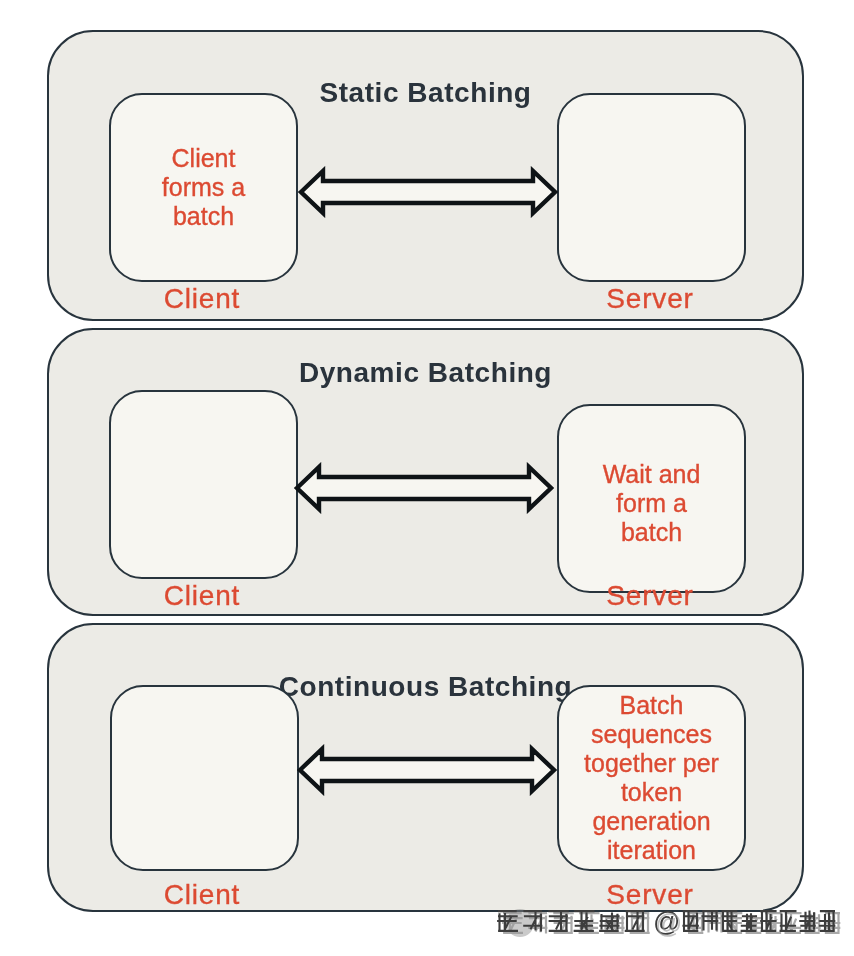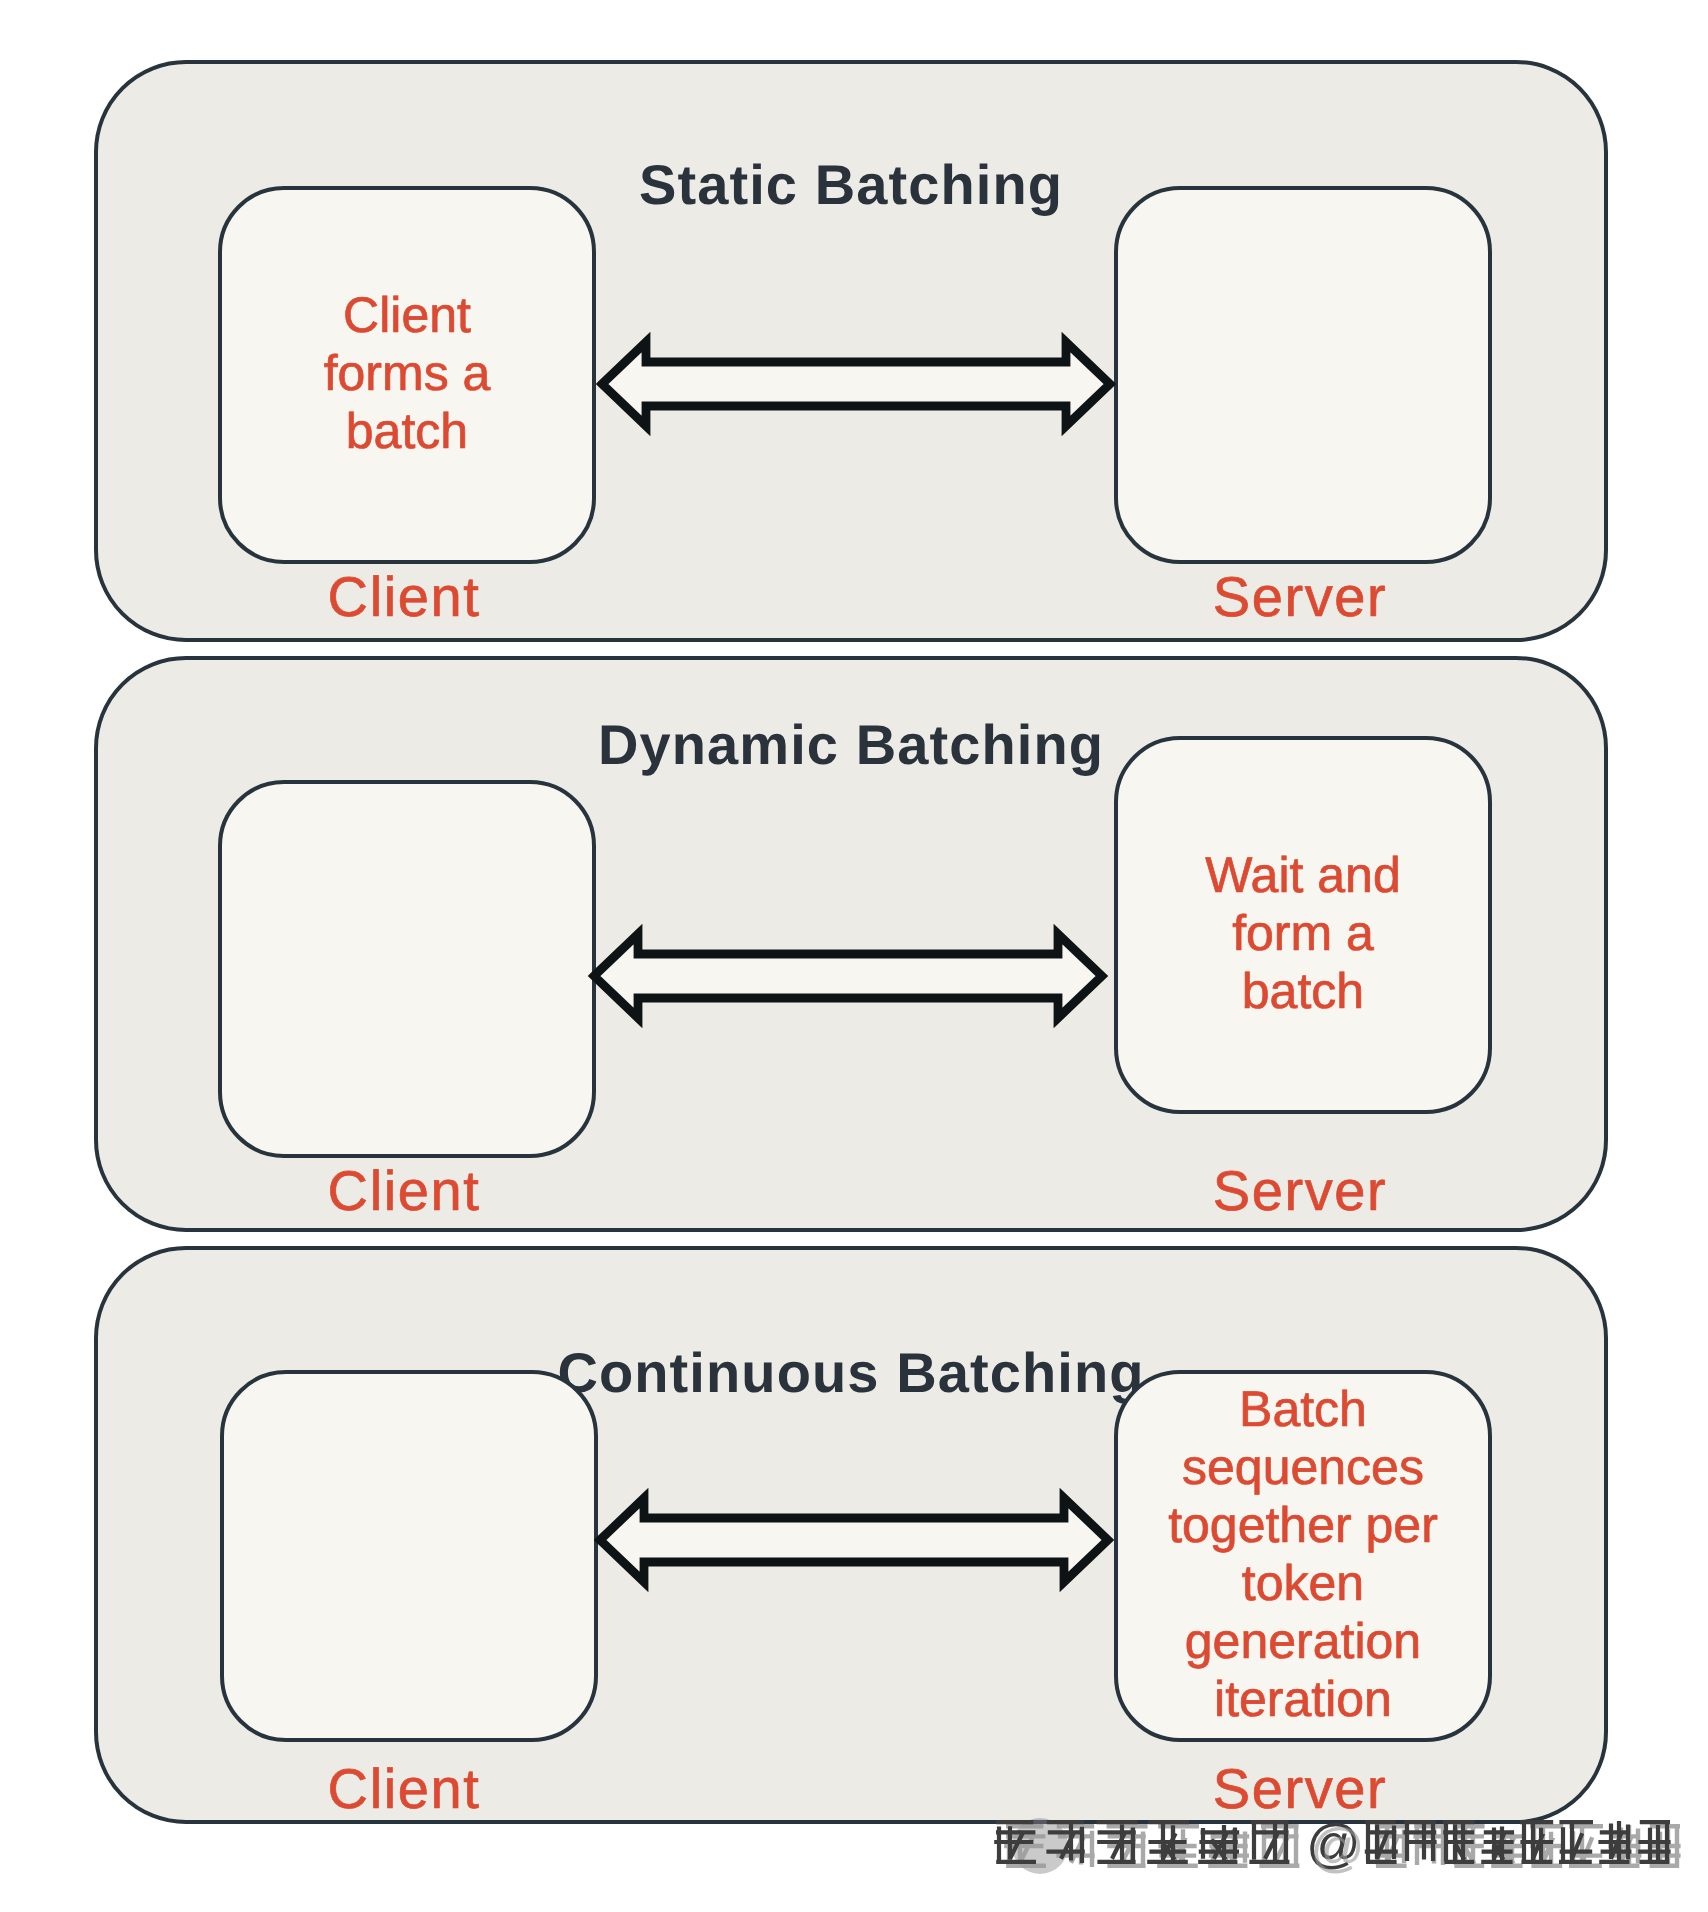--- a/index.html
+++ b/index.html
@@ -25,21 +25,21 @@
 <div class="box" style="left:557px;top:93px;"></div>
 <div class="lbl" style="left:102px;top:284px;">Client</div>
 <div class="lbl" style="left:550px;top:284px;">Server</div>
 <svg class="arrow" style="left:298px;top:166px;" width="260" height="52" viewBox="0 0 260 52">
   <polygon points="3,26 25,5 25,15 235,15 235,5 257,26 235,47 235,37 25,37 25,47" fill="#F7F6F1" stroke="#0E1316" stroke-width="4.4" stroke-linejoin="miter"></polygon>
 </svg>
 
 <div class="panel" style="top:328px;height:284px;"></div>
 <div class="title" style="top:358px;">Dynamic Batching</div>
 <div class="box" style="left:109px;top:390px;"></div>
-<div class="box" style="left:557px;top:368px;padding-top:9px;height:176px;">Wait and<br>form a<br>batch</div>
+<div class="box" style="left:557px;top:404px;padding-top:9px;height:176px;">Wait and<br>form a<br>batch</div>
 <div class="lbl" style="left:102px;top:581px;">Client</div>
 <div class="lbl" style="left:550px;top:581px;">Server</div>
 <svg class="arrow" style="left:294px;top:462px;" width="260" height="52" viewBox="0 0 260 52">
   <polygon points="3,26 25,5 25,15 235,15 235,5 257,26 235,47 235,37 25,37 25,47" fill="#F7F6F1" stroke="#0E1316" stroke-width="4.4" stroke-linejoin="miter"></polygon>
 </svg>
 
 <div class="panel" style="top:623px;height:285px;"></div>
 <div class="title" style="top:672px;">Continuous Batching</div>
 <div class="box" style="left:110px;top:685px;height:182px;"></div>
 <div class="box" style="left:557px;top:685px;height:182px;">Batch<br>sequences<br>together per<br>token<br>generation<br>iteration</div>

